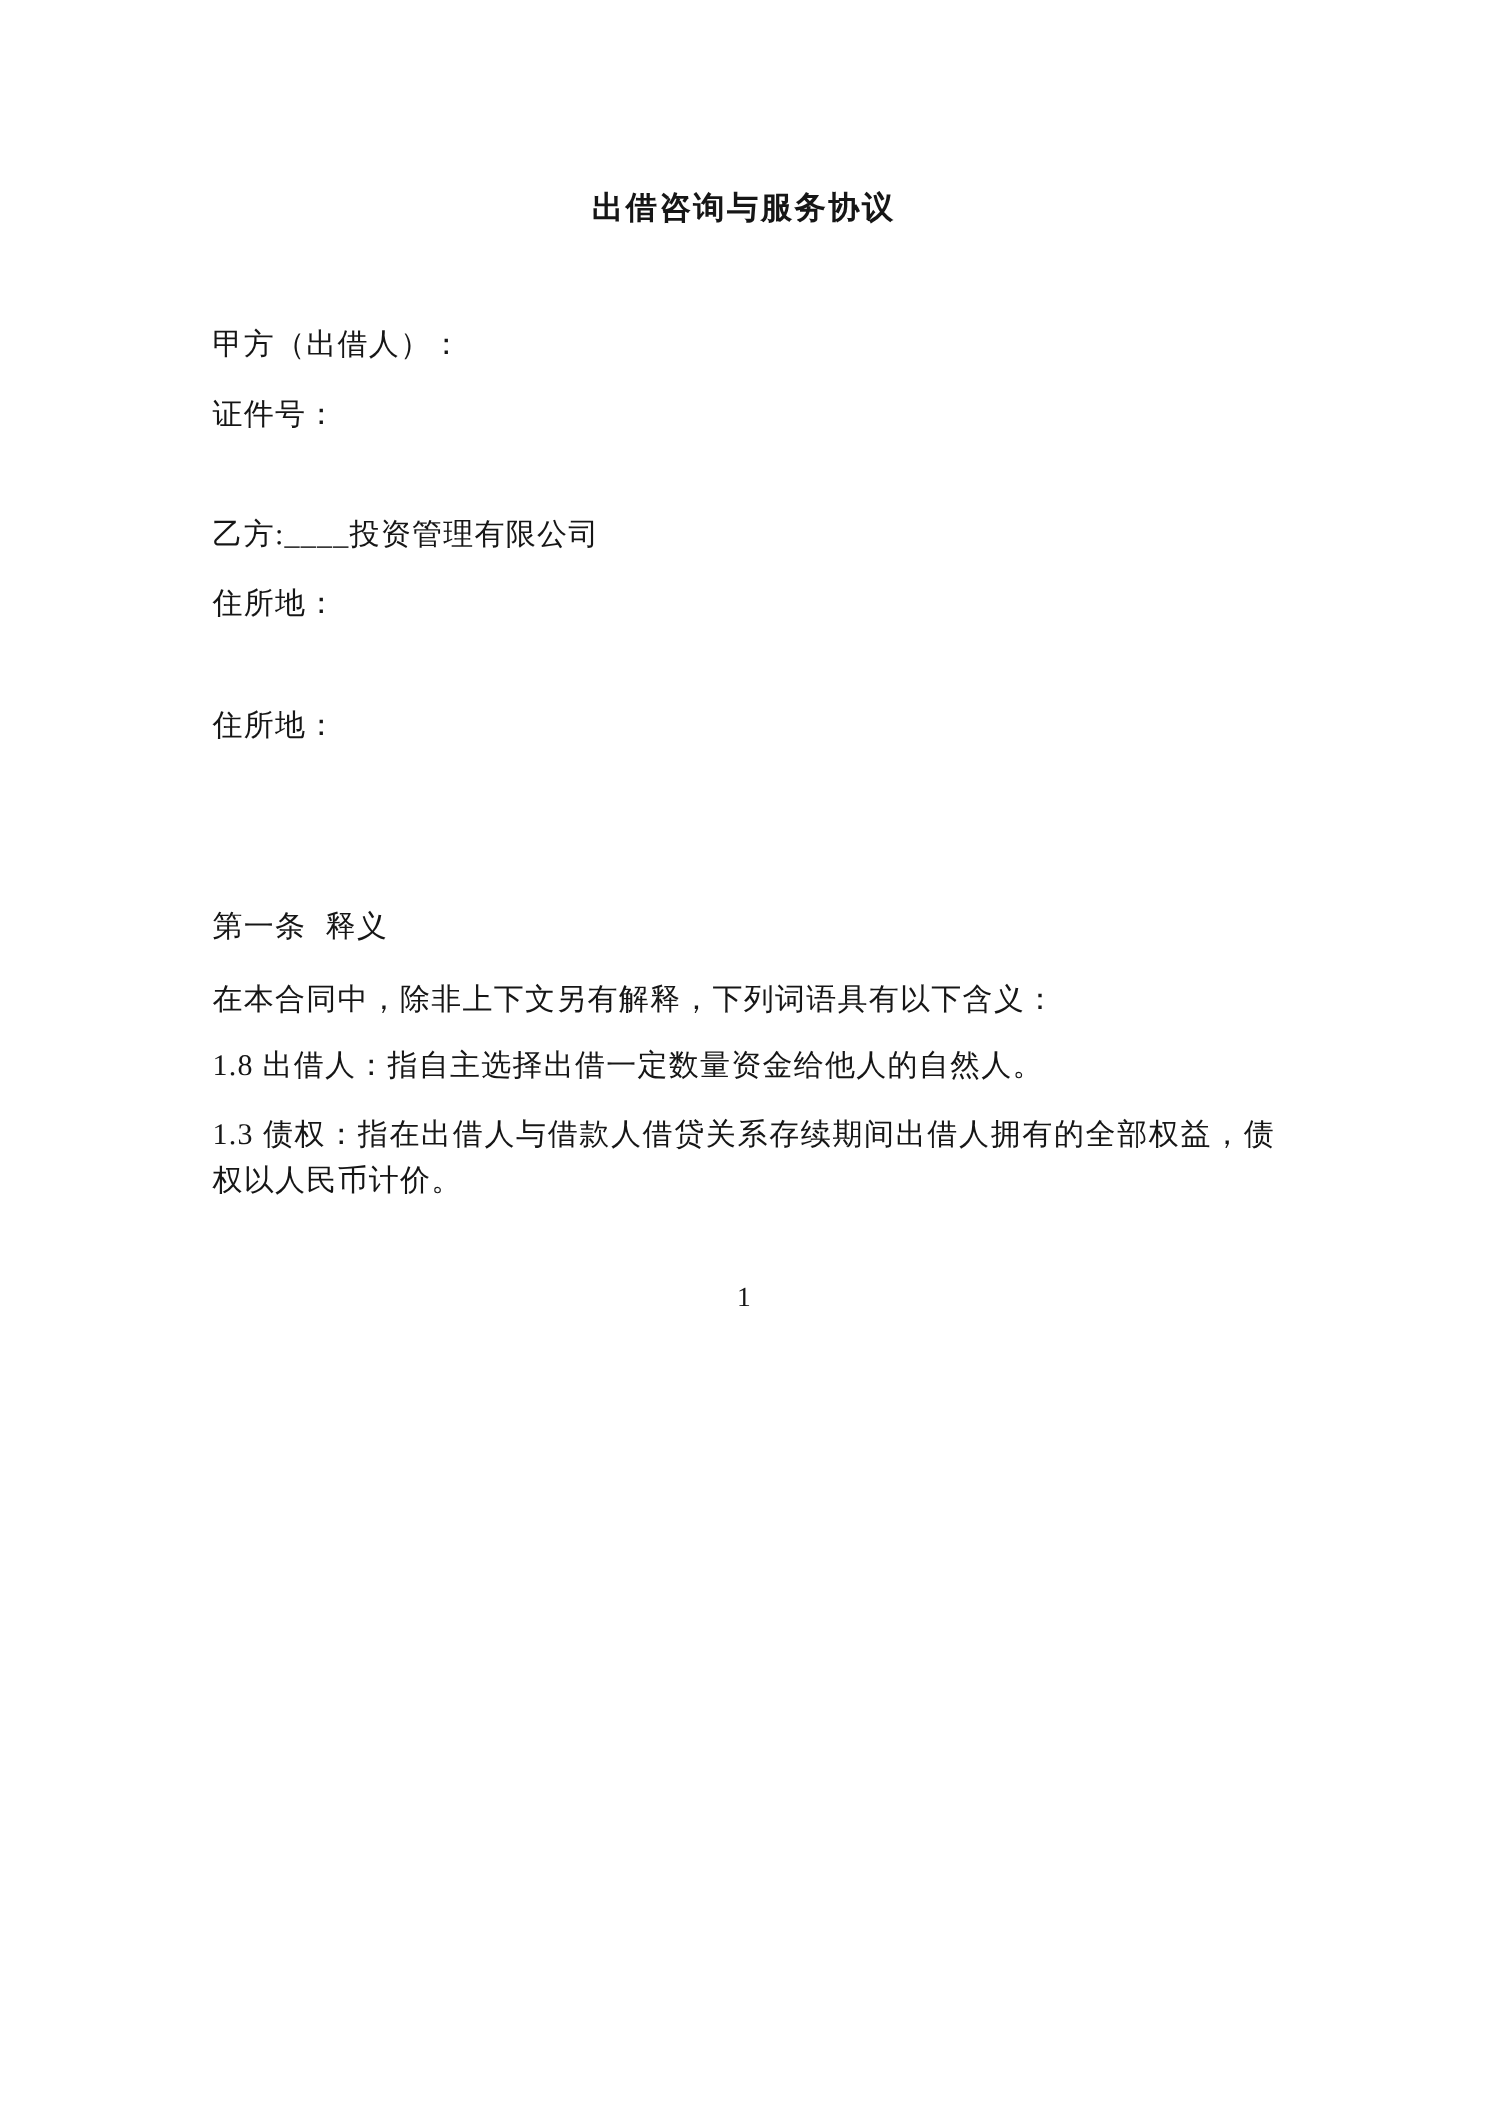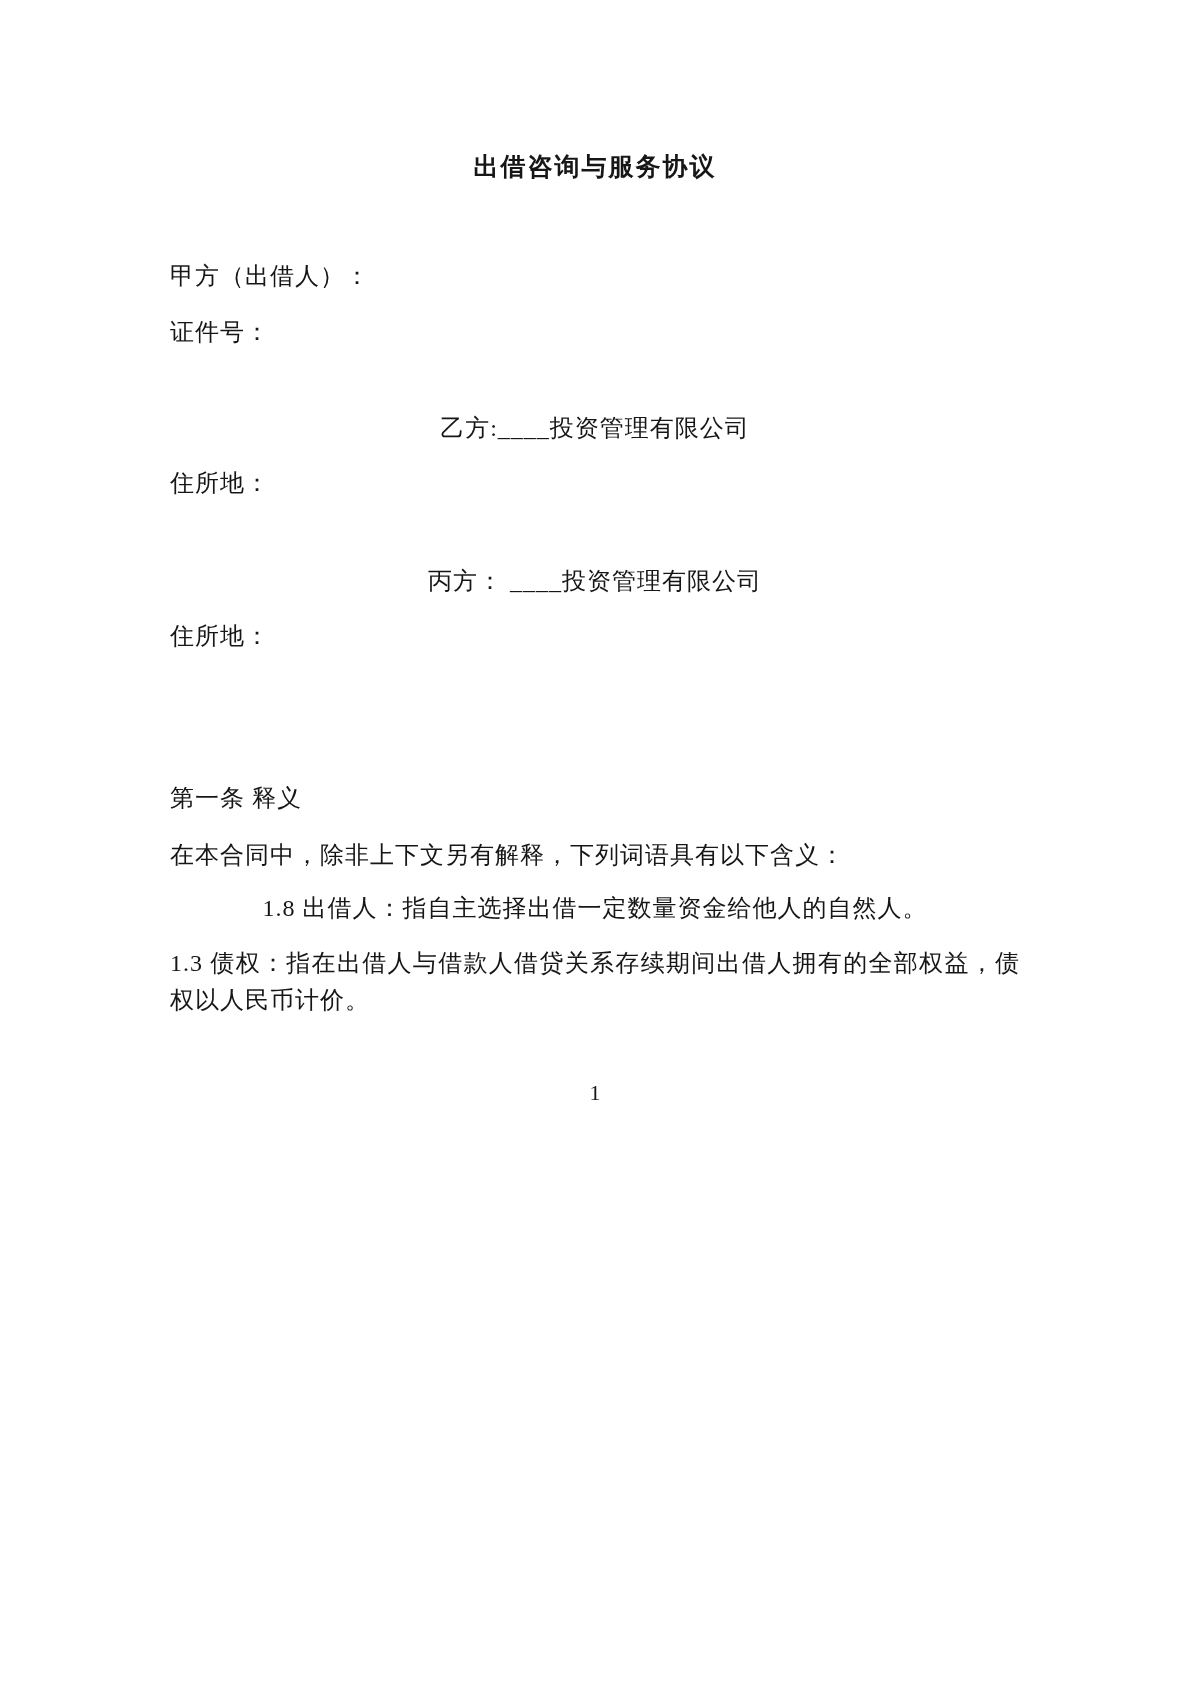--- a/index.html
+++ b/index.html
@@ -38,22 +38,22 @@
   }
   .indent2 {
     text-indent: 38px;
   }
   .mb-line   { margin-bottom: 16px; }  
   .mb-line2  { margin-bottom: 19px; }
   .mb-blank  { margin-bottom: 59px; }  
   .mb-blank2 { margin-bottom: 61px; }
   .mb-big    { margin-bottom: 125px; } 
   .mb-sec    { margin-bottom: 72px; }  
-  .mb-head   { margin-bottom: 20px; }
-  .mb-clause { margin-bottom: 18px; text-align: center; }
+  .mb-head   { margin-bottom: 20px; font-family: Liberation Mono, monospace; }
+  .mb-clause { margin-bottom: 18px; }
   .mb-clause2{ margin-bottom: 21px; }
   .page-number {
     margin-top: 59px;
     text-align: center;
     font-size: 22px;
     line-height: 30px;
     letter-spacing: 0;
   }
 </style>
 </head>
@@ -66,21 +66,20 @@
 
   <p class="para mb-line2">甲方（出借人）：</p>
 
 
   <p class="para mb-blank">证件号：</p>
 
   <p class="para mb-clause">乙方:____投资管理有限公司</p>
 
   <p class="para mb-blank2">住所地：</p>
 
-  <p class="para mb-clause">丙方： ____投资管理有限公司</p>
 
   <p class="para mb-big">住所地：</p>
 
 
   <p class="para mb-head">第一条 释义</p>
 
   <p class="para mb-line">在本合同中，除非上下文另有解释，下列词语具有以下含义：</p>
 
   <p class="para justify mb-clause">1.8 出借人：指自主选择出借一定数量资金给他人的自然人。</p>
 

